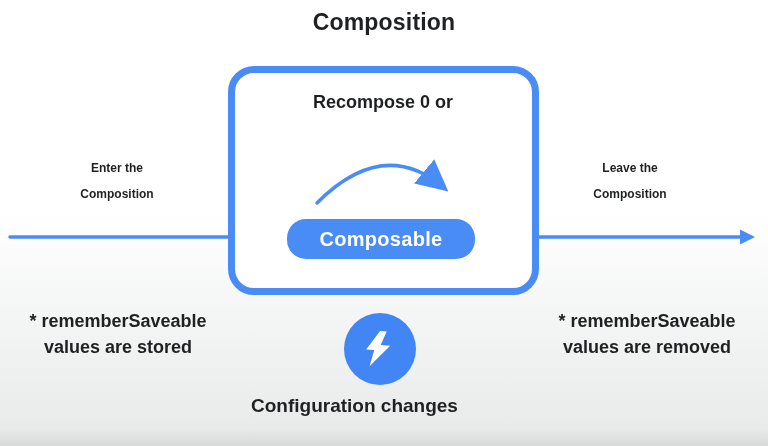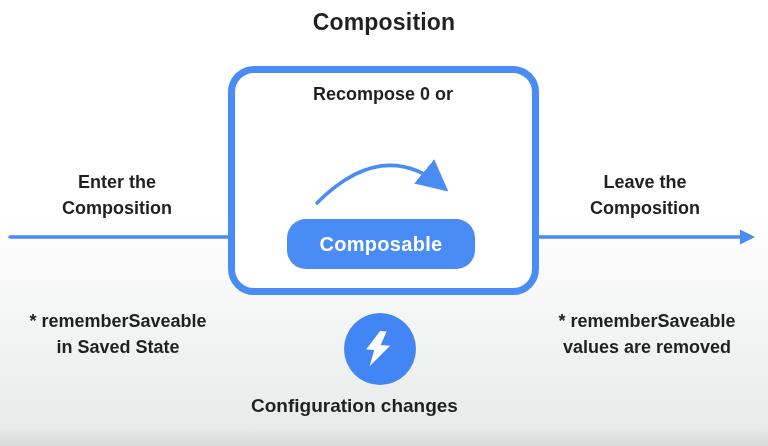--- a/index.html
+++ b/index.html
@@ -31,43 +31,42 @@
   .comp-box {
     position: absolute;
     left: 228px; top: 66px;
     width: 311px; height: 229px;
     border: 7px solid var(--accent-blue);
     border-radius: 26px;
     background: #ffffff;
   }
   .recompose-text {
     position: absolute;
-    left: 248px; top: 80px;
+    left: 248px; top: 88px;
     width: 270px;
     text-align: center;
     font-size: 18px;
     font-weight: 600;
     line-height: 28px;
   }
   .side-label {
     position: absolute;
     top: 155px;
     width: 180px;
     text-align: center;
-    font-size: 18px;
+    font-size: 12px;
     font-weight: 600;
     line-height: 26px;
-    margin-top: 14px;
   }
   .side-label.enter { left: 27px; }
-  .side-label.leave { left: 555px; }
+  .side-label.leave { left: 540px; }
   .composable-pill {
     position: absolute;
     left: 287px; top: 219px;
-    width: 188px; height: 50px;
+    width: 188px; height: 40px;
     border-radius: 19px;
     background: var(--accent-blue);
     color: #ffffff;
     font-size: 20px;
     font-weight: 600;
     display: flex;
     align-items: center;
     justify-content: center;
     letter-spacing: 0.3px;
   }
@@ -152,21 +151,21 @@
   </div>
 
   <svg class="arrow-svg" style="left:305px; top:153px;" width="160" height="62">
     <path class="arrow-line" d="M 12 50 Q 78 -16 138 34" marker-end="url(#arrowhead)"></path>
   </svg>
 
   <div class="composable-pill">Composable</div>
 
   <div class="footnote left">
     <div>* rememberSaveable</div>
-    <div>in Saved State</div>
+    <div>values are stored</div>
   </div>
 
   <div class="footnote right">
     <div>* rememberSaveable</div>
     <div>values are removed</div>
   </div>
 
   <div class="event-circle">
     <svg class="bolt-svg" viewBox="0 0 24 24">
       <path d="M11.2 0 L2.8 13 H8.2 L5.9 24 L18.6 9.3 H12.3 L15.6 0 Z"></path>

